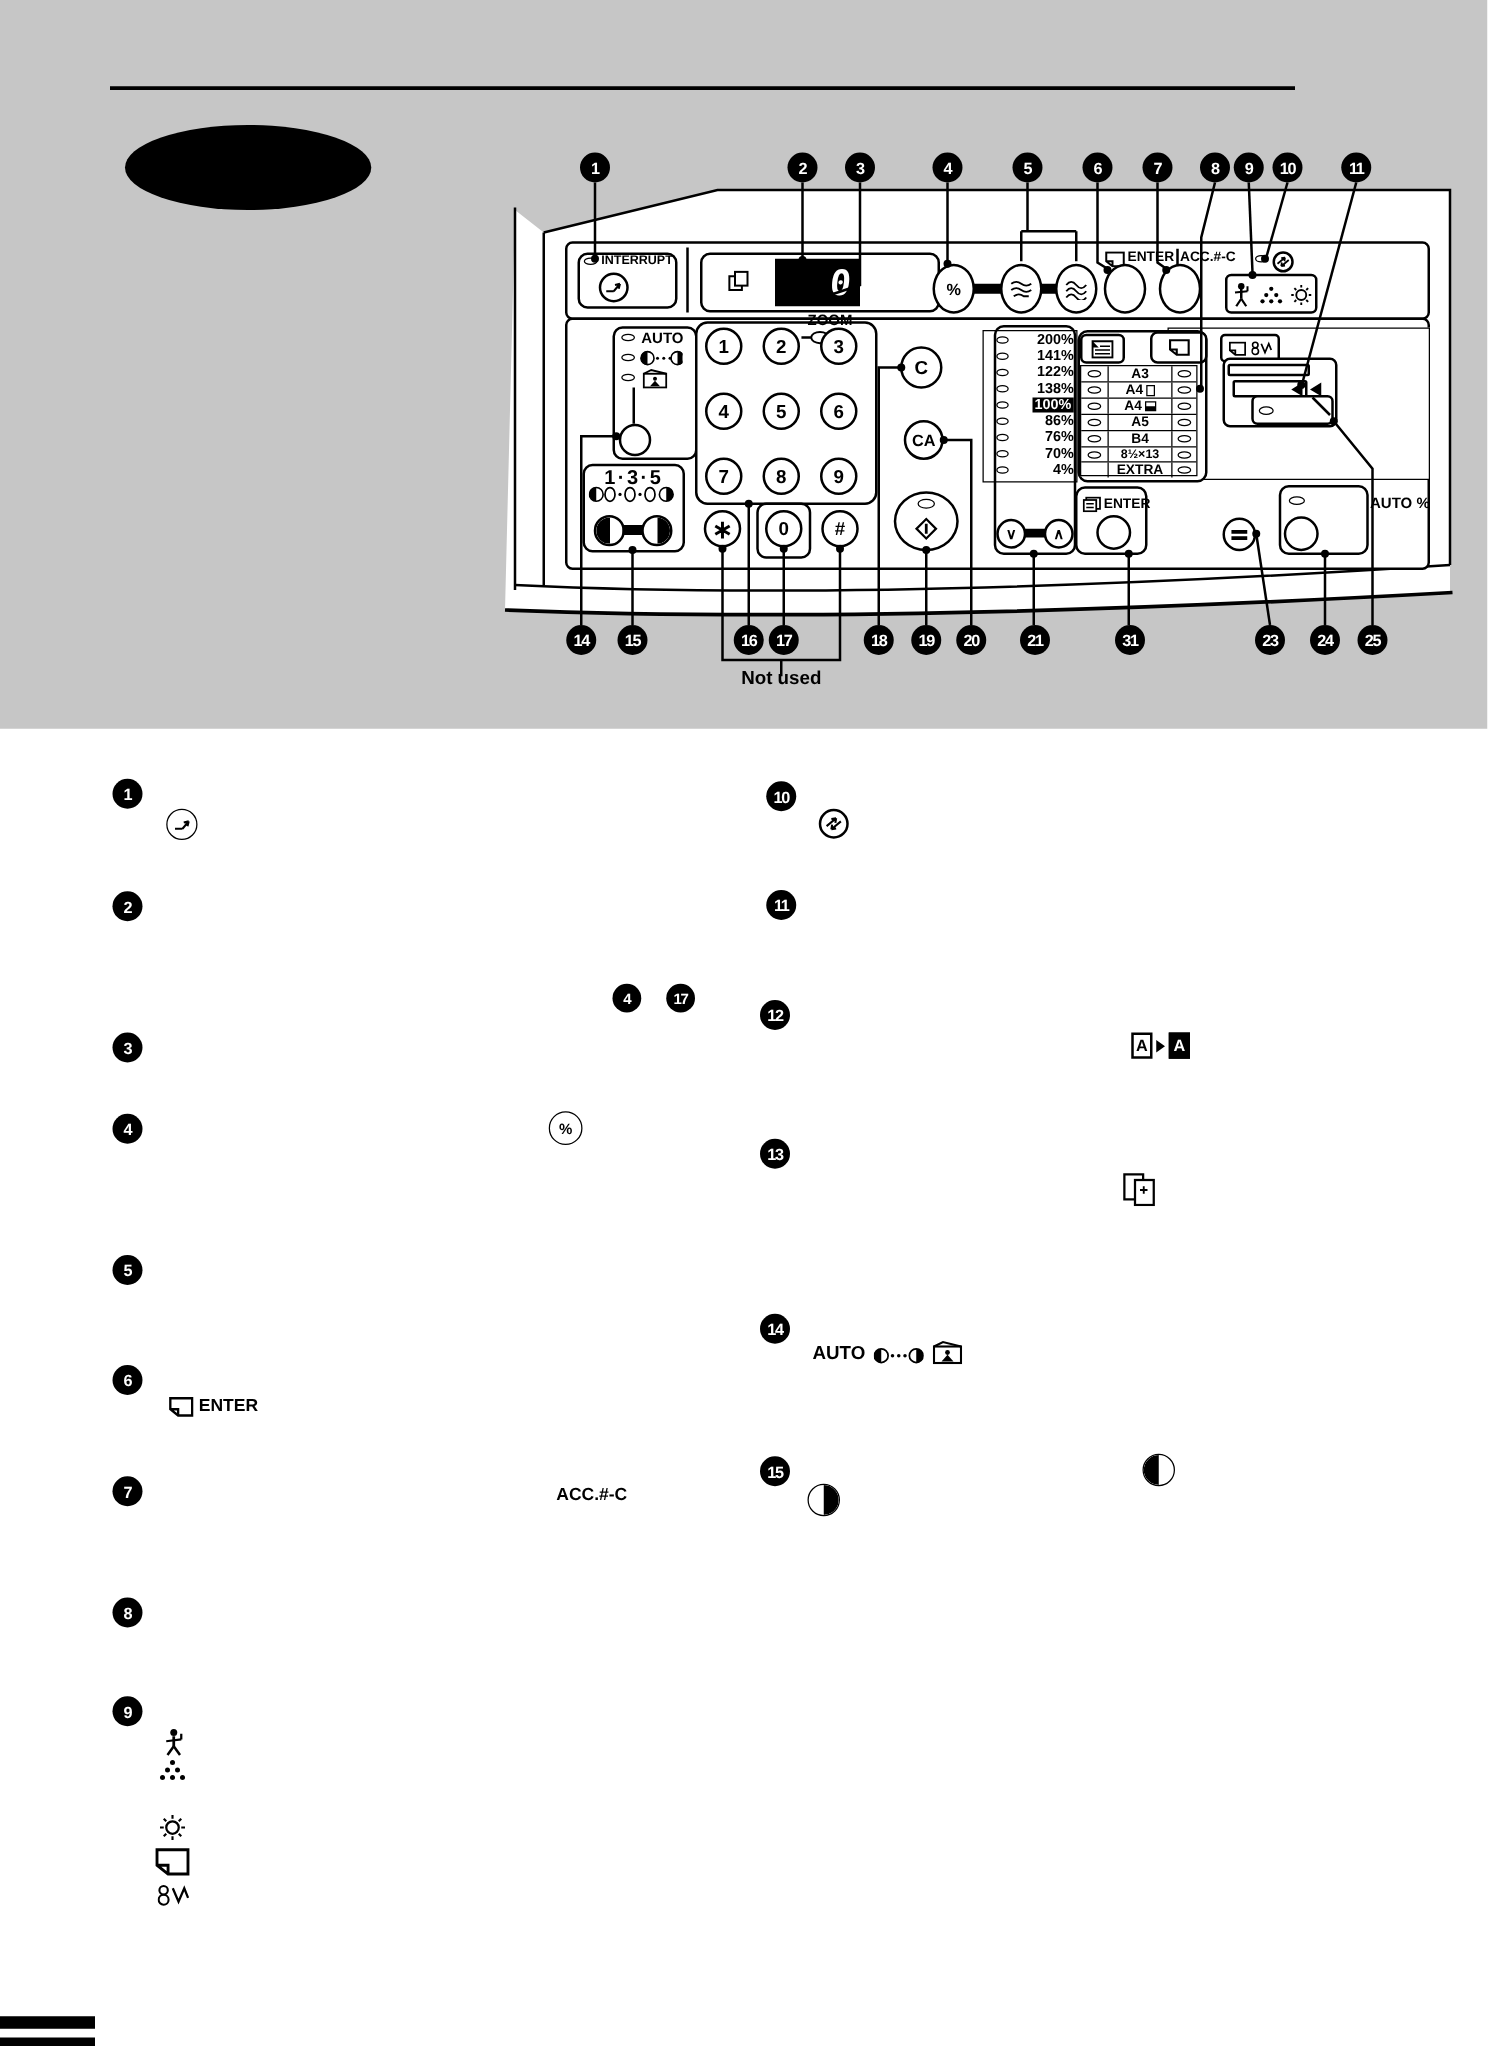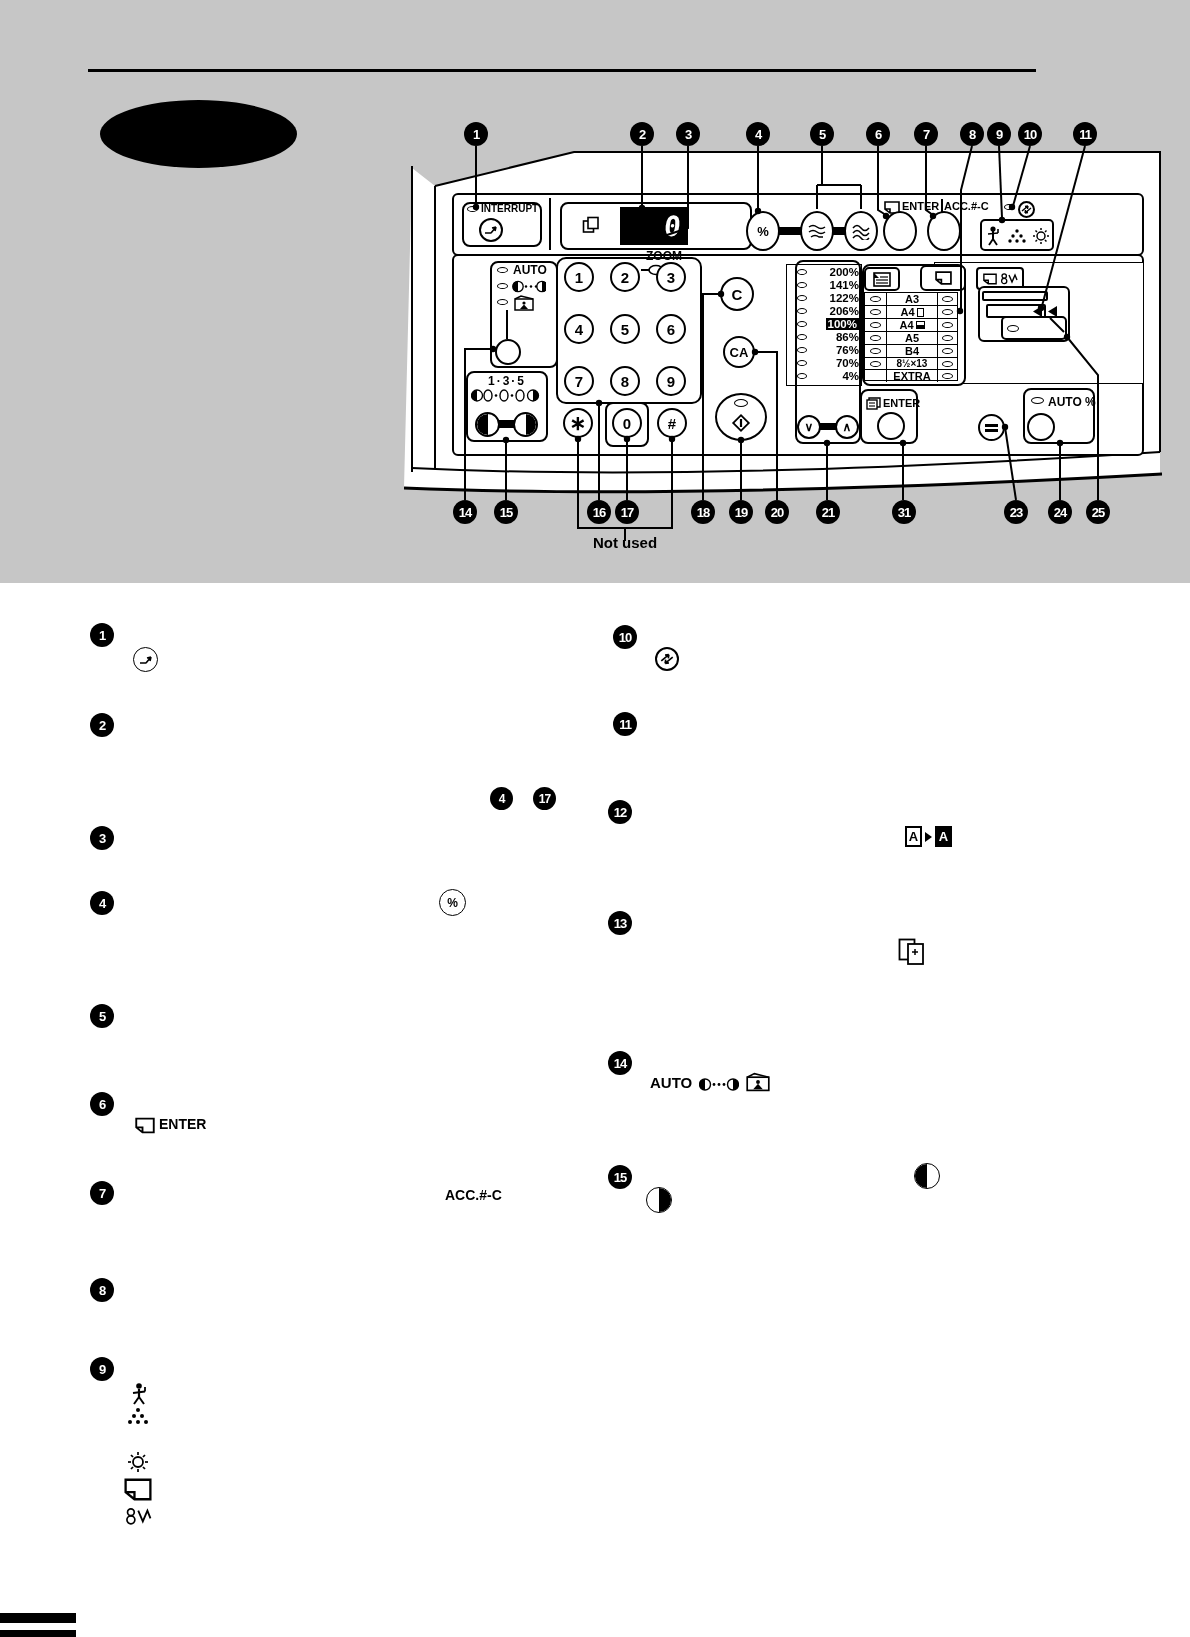--- a/index.html
+++ b/index.html
@@ -187,21 +187,21 @@
   <div class="ratio-row">
       <span class="rled"></span>
       <span class="rtxt">141%</span>
     </div>
   <div class="ratio-row">
       <span class="rled"></span>
       <span class="rtxt">122%</span>
     </div>
   <div class="ratio-row">
       <span class="rled"></span>
-      <span class="rtxt">206%</span>
+      <span class="rtxt">138%</span>
     </div>
   <div class="ratio-row sel">
       <span class="rled"></span>
       <span class="rtxt"><span>100%</span></span>
     </div>
   <div class="ratio-row">
       <span class="rled"></span>
       <span class="rtxt">86%</span>
     </div>
   <div class="ratio-row">
@@ -321,21 +321,21 @@
 <div class="circ" style="left:877px;top:412px;width:28px;height:28px;"></div>
 
 <div class="circ" style="left:978px;top:414px;width:27px;height:27px;">
   <svg width="13" height="10" viewBox="0 0 13 10">
     <rect x="0" y="1" width="13" height="3" fill="#000"></rect>
     <rect x="0" y="6" width="13" height="3" fill="#000"></rect>
   </svg>
 </div>
 <div class="grp" style="left:1023px;top:388px;width:72px;height:56px;"></div>
 <div class="led" style="left:1031px;top:397px;width:13px;height:7px;"></div>
-<div class="lbl" style="left:1048px;top:395px;font-size:12px;">AUTO %</div>
+<div class="lbl" style="left:1096px;top:395px;font-size:12px;">AUTO %</div>
 <div class="circ" style="left:1027px;top:413px;width:28px;height:28px;"></div>
 
 <div class="grp" style="left:490px;top:261px;width:68px;height:107px;"></div>
 <div class="led" style="left:497px;top:267px;width:11px;height:6px;"></div>
 <div class="led" style="left:497px;top:283px;width:11px;height:6px;"></div>
 <div class="led" style="left:497px;top:299px;width:11px;height:6px;"></div>
 <div class="lbl" style="left:513px;top:263px;font-size:12px;">AUTO</div>
 <svg class="abs" style="left:512px;top:280px;z-index:3;" width="34" height="13" viewBox="0 0 34 13">
   <path d="M6,1 A5.2,5.2 0 0 0 6,12 Z" fill="#000"></path>
     <circle cx="6" cy="6.5" r="5.2" fill="none" stroke="#000" stroke-width="1.3"></circle>
@@ -347,21 +347,21 @@
 </svg>
 <svg class="abs" style="left:514px;top:295px;z-index:3;" width="20" height="16" viewBox="0 0 20 16">
   <rect x="1" y="4" width="18" height="11" fill="#fff" stroke="#000" stroke-width="1.5"></rect>
   <path d="M1,4 L7,1 L19,4" fill="none" stroke="#000" stroke-width="1.5"></path>
   <circle cx="10" cy="8" r="1.6" fill="#000"></circle>
   <path d="M6,14 L10,9.5 L14,14 Z" fill="#000"></path>
 </svg>
 <div class="circ" style="left:495px;top:339px;width:26px;height:26px;"></div>
 
 <div class="grp" style="left:466px;top:371px;width:82px;height:71px;"></div>
-<div class="lbl" style="left:466px;top:374px;width:82px;text-align:center;font-size:12px;letter-spacing:2px;">1·3·5</div>
+<div class="lbl" style="left:466px;top:374px;width:82px;text-align:center;font-size:16px;letter-spacing:2px;">1·3·5</div>
 <svg class="abs" style="left:471px;top:388px;z-index:3;" width="72" height="15" viewBox="0 0 72 15">
   <path d="M6,2 A5.5,5.5 0 0 0 6,13 Z" fill="#000"></path>
     <circle cx="6" cy="7.5" r="5.5" fill="none" stroke="#000" stroke-width="1.3"></circle>
   <ellipse cx="17" cy="7.5" rx="4" ry="5.5" fill="none" stroke="#000" stroke-width="1.4"></ellipse>
   <circle cx="25" cy="7.5" r="1.3" fill="#000"></circle>
   <ellipse cx="33" cy="7.5" rx="4" ry="5.5" fill="none" stroke="#000" stroke-width="1.4"></ellipse>
   <circle cx="41" cy="7.5" r="1.3" fill="#000"></circle>
   <ellipse cx="49" cy="7.5" rx="4" ry="5.5" fill="none" stroke="#000" stroke-width="1.4"></ellipse>
   <path d="M62,2 A5.5,5.5 0 0 1 62,13 Z" fill="#000"></path>
     <circle cx="62" cy="7.5" r="5.5" fill="none" stroke="#000" stroke-width="1.3"></circle>

